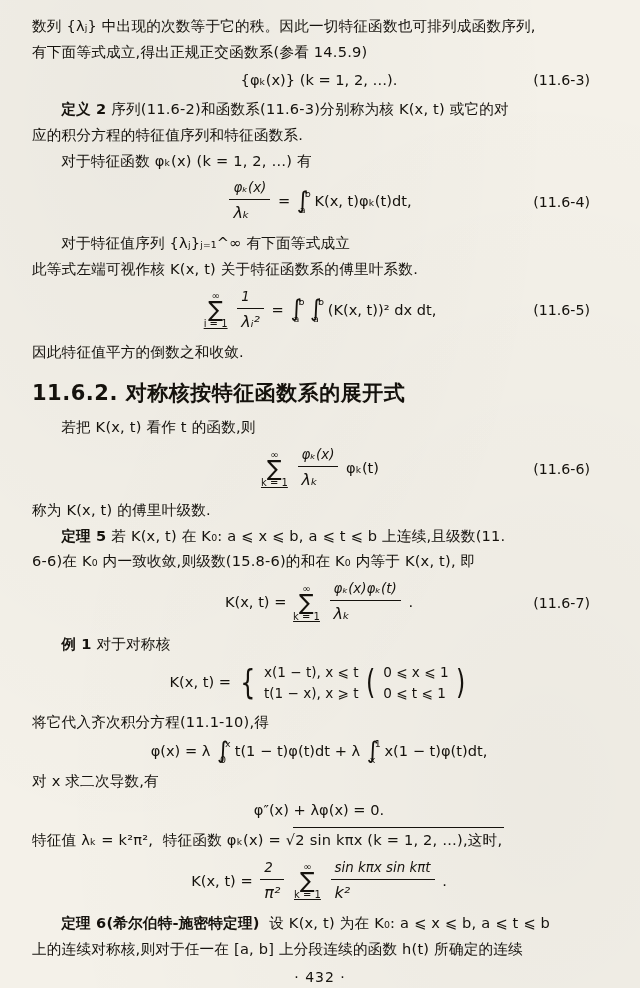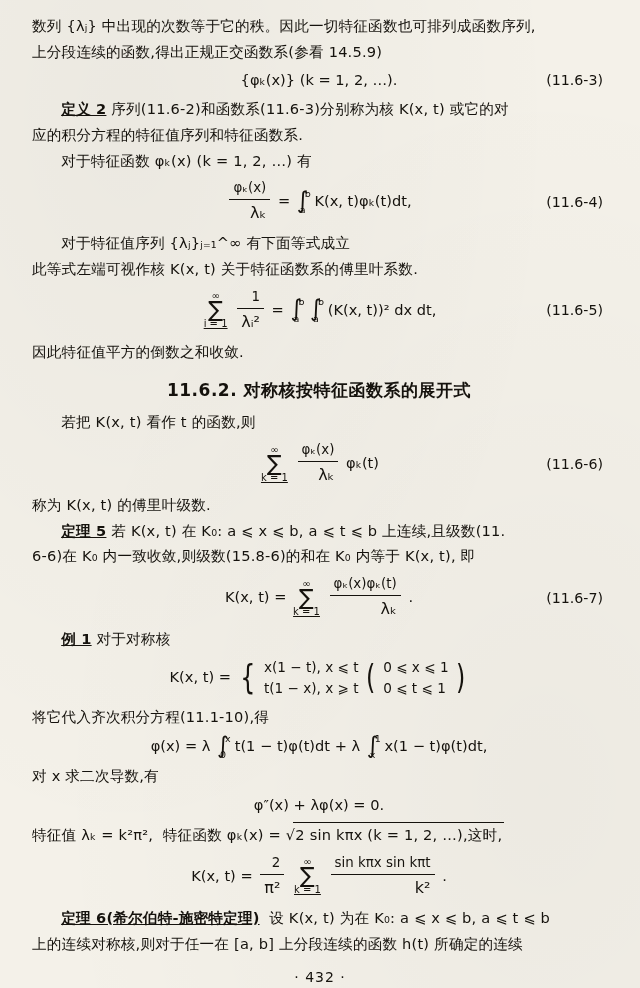--- a/index.html
+++ b/index.html
@@ -31,50 +31,49 @@
     line-height: 1.62;
     letter-spacing: 0.2px;
     margin: 0 0 2px 0;
     white-space: pre-wrap;
   }
   .indent {
     text-indent: 2em;
   }
   .bold {
     font-weight: bold;
-    text-decoration: underline;
   }
   .eqrow {
     position: relative;
     margin: 6px 0 6px 0;
     min-height: 22px;
   }
   .eqbody {
     text-align: center;
     font-size: 14.6px;
     line-height: 1.5;
   }
   .eqnum {
     position: absolute;
-    right: 3px;
+    right: 16px;
     top: 50%;
     transform: translateY(-50%);
     font-size: 14.2px;
   }
   .sec-title {
-    font-size: 17px;
+    font-size: 21px;
     margin: 16px 0 8px 0;
     letter-spacing: 0.5px;
-    text-align: center;
   }
   .frac {
     display: inline-block;
     vertical-align: middle;
-    text-align: right;
+    text-align: left;
     margin: 0 3px;
+    font-style: italic;
   }
   .frac .num {
     display: block;
     border-bottom: 1.2px solid #17140f;
     padding: 0 4px 1px 4px;
     font-size: 13.4px;
   }
   .frac .den {
     display: block;
     padding: 1px 4px 0 4px;
@@ -157,21 +156,21 @@
     font-size: 14px;
     letter-spacing: 1px;
   }
 </style>
 </head>
 <body>
 
 <div class="page">
 
   <p class="line">数列 {λⱼ} 中出现的次数等于它的秩。因此一切特征函数也可排列成函数序列,</p>
-  <p class="line">上分段连续的函数,得出正规正交函数系(参看 14.5.9)</p>
+  <p class="line">有下面等式成立,得出正规正交函数系(参看 14.5.9)</p>
 
   <div class="eqrow">
     <div class="eqbody">{φₖ(x)}   (k = 1, 2, …).</div>
     <div class="eqnum">(11.6-3)</div>
   </div>
 
   <p class="line indent"><span class="bold">定义 2</span><span> 序列(11.6-2)和函数系(11.6-3)分别称为核 K(x, t) 或它的对</span></p>
   <p class="line">应的积分方程的特征值序列和特征函数系.</p>
 
   <p class="line indent">对于特征函数 φₖ(x) (k = 1, 2, …) 有</p>

